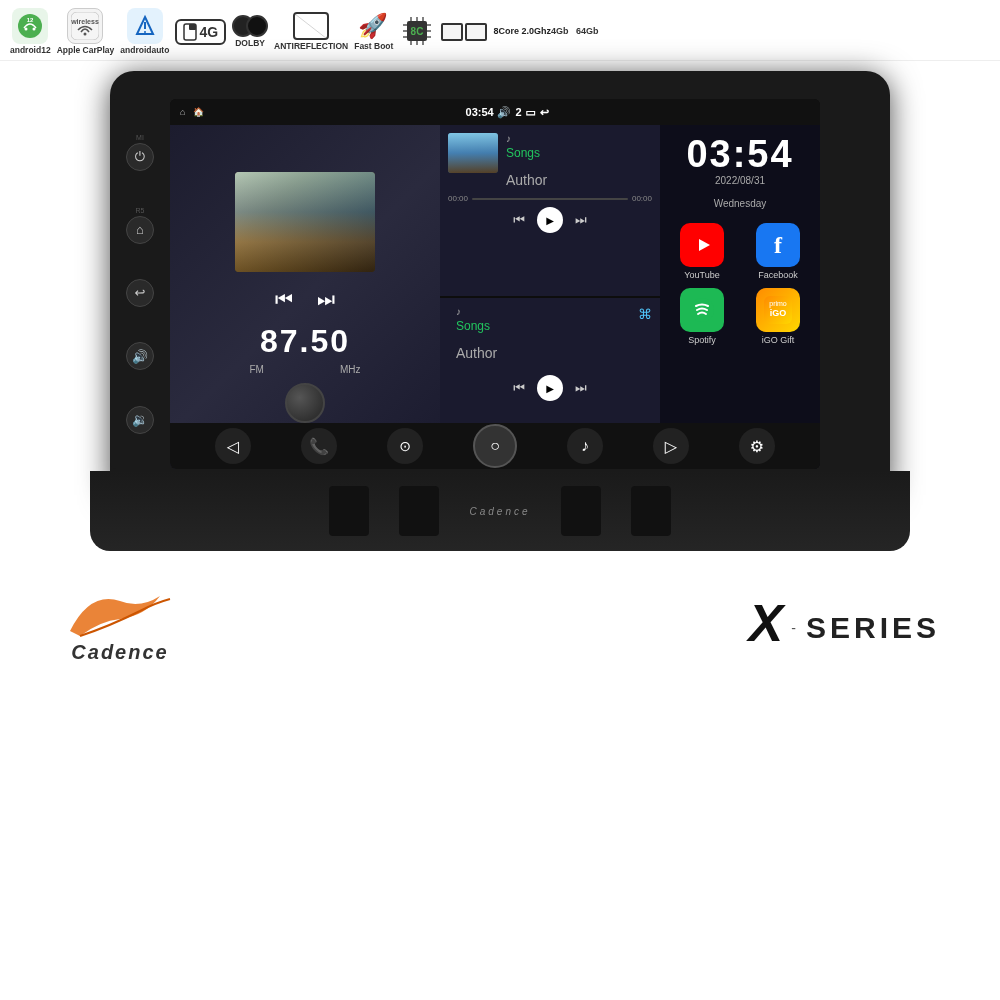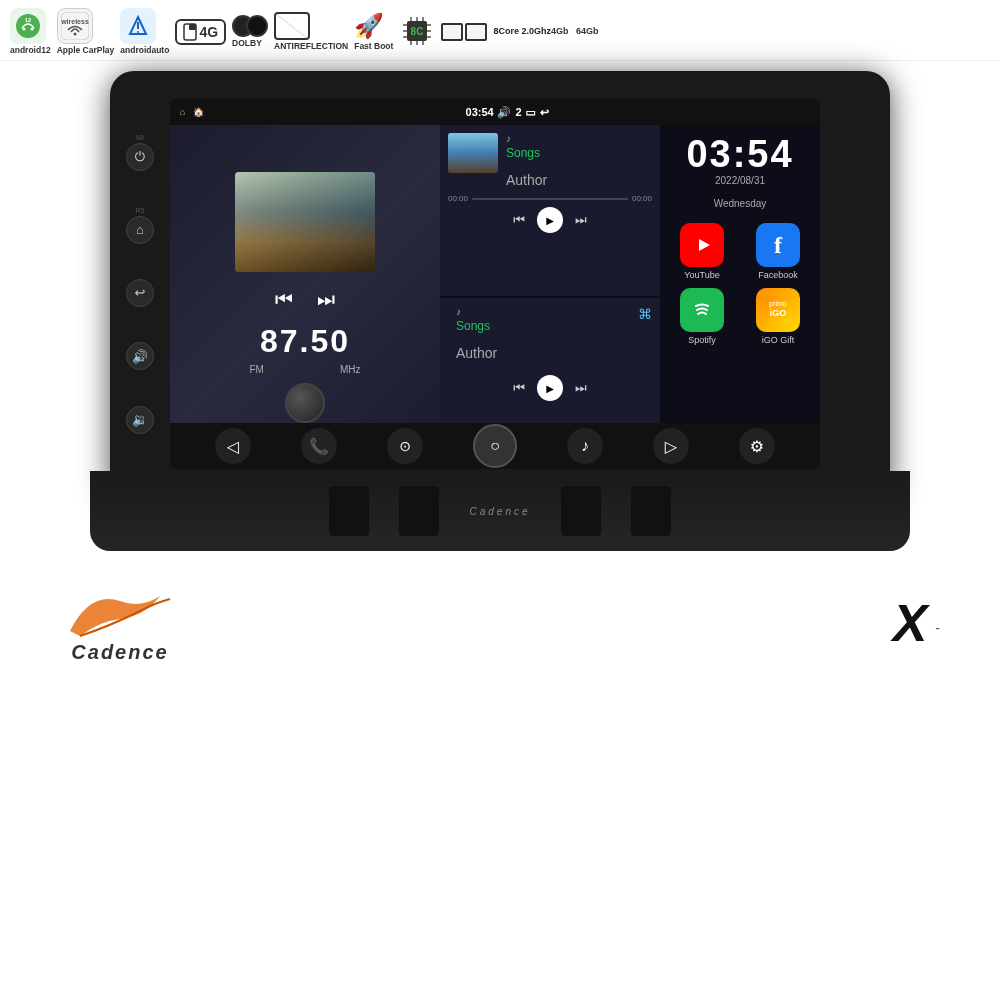--- a/index.html
+++ b/index.html
@@ -18,21 +18,21 @@
       padding: 8px 10px 5px 10px;
       display: flex;
       align-items: center;
       gap: 6px;
       border-bottom: 1px solid #eee;
       flex-wrap: nowrap;
     }
     .feature-item {
       display: flex;
       flex-direction: column;
-      align-items: flex-start;
+      align-items: center;
       font-size: 9px;
       color: #333;
       white-space: nowrap;
     }
     .feature-item .icon-circle {
       width: 36px;
       height: 36px;
       border-radius: 8px;
       display: flex;
       align-items: center;
@@ -742,15 +742,16 @@
 
       <path d="M10 50 Q30 10 60 20 Q80 28 100 15 Q85 35 60 38 Q40 40 20 55 Z" fill="#e87722" opacity="0.9"></path>
       <path d="M20 55 Q50 45 80 30 Q95 22 110 18" fill="none" stroke="#cc5500" stroke-width="2"></path>
     </svg>
     <span class="cadence-logo-text">Cadence</span>
   </div>
 
   <div style="display:flex;align-items:center;gap:10px;">
     <span style="font-size:52px;font-style:italic;font-weight:900;color:#111;letter-spacing:-2px;">X</span>
     <span style="font-size:14px;color:#555;margin-top:10px;">-</span>
+    <span style="font-size:30px;font-weight:900;color:#222;letter-spacing:4px;margin-top:10px;">SERIES</span>
   </div>
 
 </div>
 
 </body></html>

